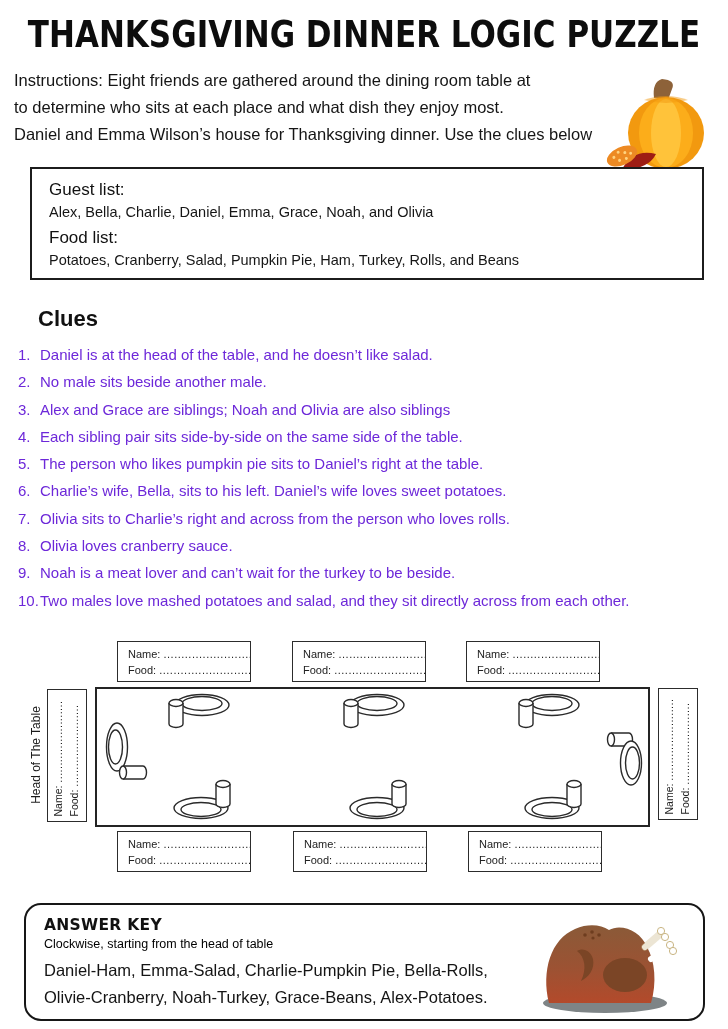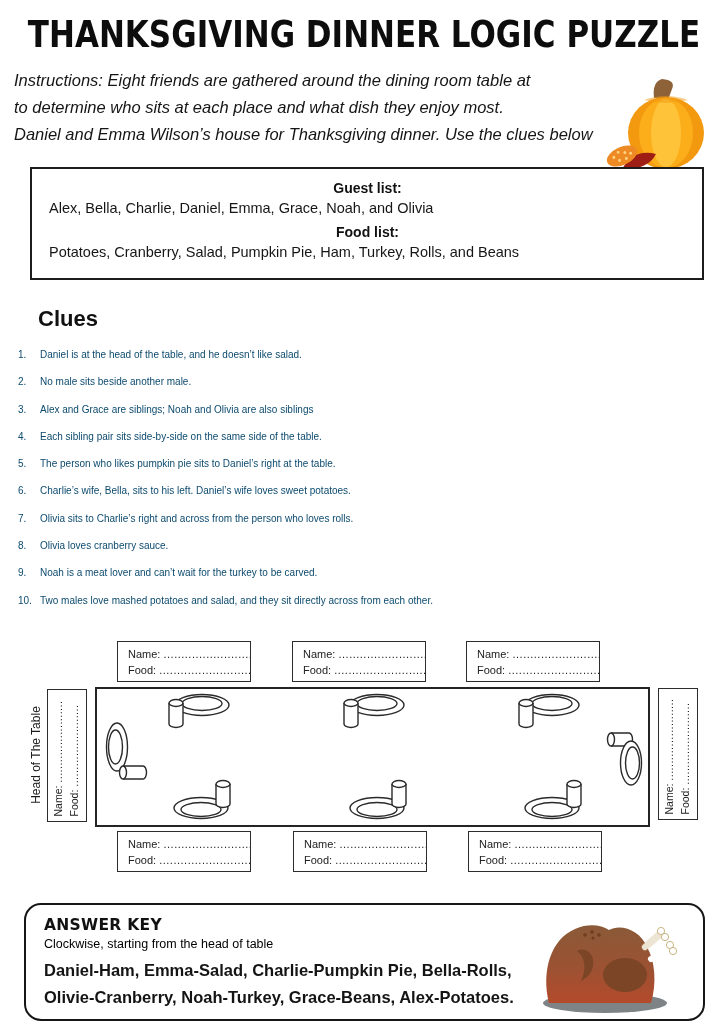--- a/index.html
+++ b/index.html
@@ -6,32 +6,32 @@
   html,body { background:#ffffff; }
   body { width:728px; height:1029px; font-family:"Liberation Sans", sans-serif; color:#111; }
   .page { position:relative; width:728px; height:1029px; background:#fff; overflow:hidden; }
 
   
   .title { position:absolute; top:12px; left:0; width:728px; text-align:center;
            font-family:"DejaVu Sans", sans-serif; font-weight:900; font-size:31px;
            letter-spacing:0px; white-space:nowrap; transform:scaleY(1.22); transform-origin:top center; color:#0d0d0d; }
 
   
-  .instructions { position:absolute; top:67px; left:14px; width:650px; font-size:16.5px; line-height:27px; color:#151515;font-style:italic; }
+  .instructions { position:absolute; top:67px; left:14px; width:650px; font-size:16.5px; line-height:27px; color:#151515; }
 
   
   .list-box { position:absolute; left:30px; top:167px; width:674px; height:113px;
               border:2px solid #1c1c1c; padding:9px 16px 0 17px; background:#fff; }
-  .list-label { font-weight:bold; font-size:14px; margin-top:2px;text-align:center; }
+  .list-label { font-weight:normal; font-size:17px; margin-top:2px; }
   .list-values { font-size:14.5px; margin:4px 0 8px 0; color:#161616; }
 
   
   .clues-heading { position:absolute; left:38px; top:306px; font-size:22px; font-weight:bold; }
   .clues { position:absolute; left:18px; top:341px; width:706px; }
-  .clue { font-size:10px; line-height:27.3px; white-space:nowrap; color:#0c4a6e; }
+  .clue { font-size:15px; line-height:27.3px; white-space:nowrap; color:#6d28d9; }
   .clue-num { display:inline-block; min-width:22px; }
 
   
   .seat-card { position:absolute; width:134px; height:41px; border:1.6px solid #2c2c2c;
                background:#fff; padding:4px 0 0 10px; overflow:hidden; }
   .seat-row { font-size:11px; line-height:16px; white-space:nowrap; overflow:hidden; color:#222; }
   .seat-dots { letter-spacing:0.5px; }
 
   .dining-table { position:absolute; left:95px; top:687px; width:555px; height:140px;
                   border:2px solid #242424; background:#fff; }
@@ -44,21 +44,21 @@
 
   .head-label { position:absolute; left:-28px; top:747px; width:130px; height:16px;
                 transform:rotate(-90deg); text-align:center; font-size:12px; color:#1a1a1a; white-space:nowrap; }
 
   
   .answer-box { position:absolute; left:24px; top:903px; width:681px; height:118px;
                 border:2px solid #161616; border-radius:17px; background:#fff; padding:11px 0 0 18px; }
   .answer-heading { font-family:"DejaVu Sans", sans-serif; font-weight:900; font-size:15.5px; letter-spacing:0.3px; }
   .answer-subtitle { font-size:12.5px; margin-top:3px; color:#000000; }
   .answer-line { font-size:16.5px; line-height:27px; color:#141414; }
-  .answer-lines { margin-top:6px;font-weight:bold; }
+  .answer-lines { margin-top:6px; }
 
   .pumpkin-wrap { position:absolute; left:604px; top:76px; width:112px; height:95px; }
   .turkey-wrap  { position:absolute; right:20px; top:6px; width:150px; height:105px; }
 </style>
 </head>
 <body>
 
 <div class="page">
 
   <div class="title">THANKSGIVING DINNER LOGIC PUZZLE</div>
@@ -99,21 +99,21 @@
   <div class="clues-heading">Clues</div>
   <div class="clues">
     <div class="clue"><span class="clue-num">1.</span><span>Daniel is at the head of the table, and he doesn’t like salad.</span></div>
     <div class="clue"><span class="clue-num">2.</span><span>No male sits beside another male.</span></div>
     <div class="clue"><span class="clue-num">3.</span><span>Alex and Grace are siblings; Noah and Olivia are also siblings</span></div>
     <div class="clue"><span class="clue-num">4.</span><span>Each sibling pair sits side-by-side on the same side of the table.</span></div>
     <div class="clue"><span class="clue-num">5.</span><span>The person who likes pumpkin pie sits to Daniel’s right at the table.</span></div>
     <div class="clue"><span class="clue-num">6.</span><span>Charlie’s wife, Bella, sits to his left. Daniel’s wife loves sweet potatoes.</span></div>
     <div class="clue"><span class="clue-num">7.</span><span>Olivia sits to Charlie’s right and across from the person who loves rolls.</span></div>
     <div class="clue"><span class="clue-num">8.</span><span>Olivia loves cranberry sauce.</span></div>
-    <div class="clue"><span class="clue-num">9.</span><span>Noah is a meat lover and can’t wait for the turkey to be carved.</span></div>
+    <div class="clue"><span class="clue-num">9.</span><span>Noah is a meat lover and can’t wait for the turkey to be beside.</span></div>
     <div class="clue"><span class="clue-num">10.</span><span>Two males love mashed potatoes and salad, and they sit directly across from each other.</span></div>
   </div>
 
   <div class="seat-card" style="left:117px; top:641px;">
     <div class="seat-row"><span>Name:</span> <span class="seat-dots">................................</span></div>
     <div class="seat-row"><span>Food:</span> <span class="seat-dots">................................</span></div>
   </div>
   <div class="seat-card" style="left:292px; top:641px;">
     <div class="seat-row"><span>Name:</span> <span class="seat-dots">................................</span></div>
     <div class="seat-row"><span>Food:</span> <span class="seat-dots">................................</span></div>

